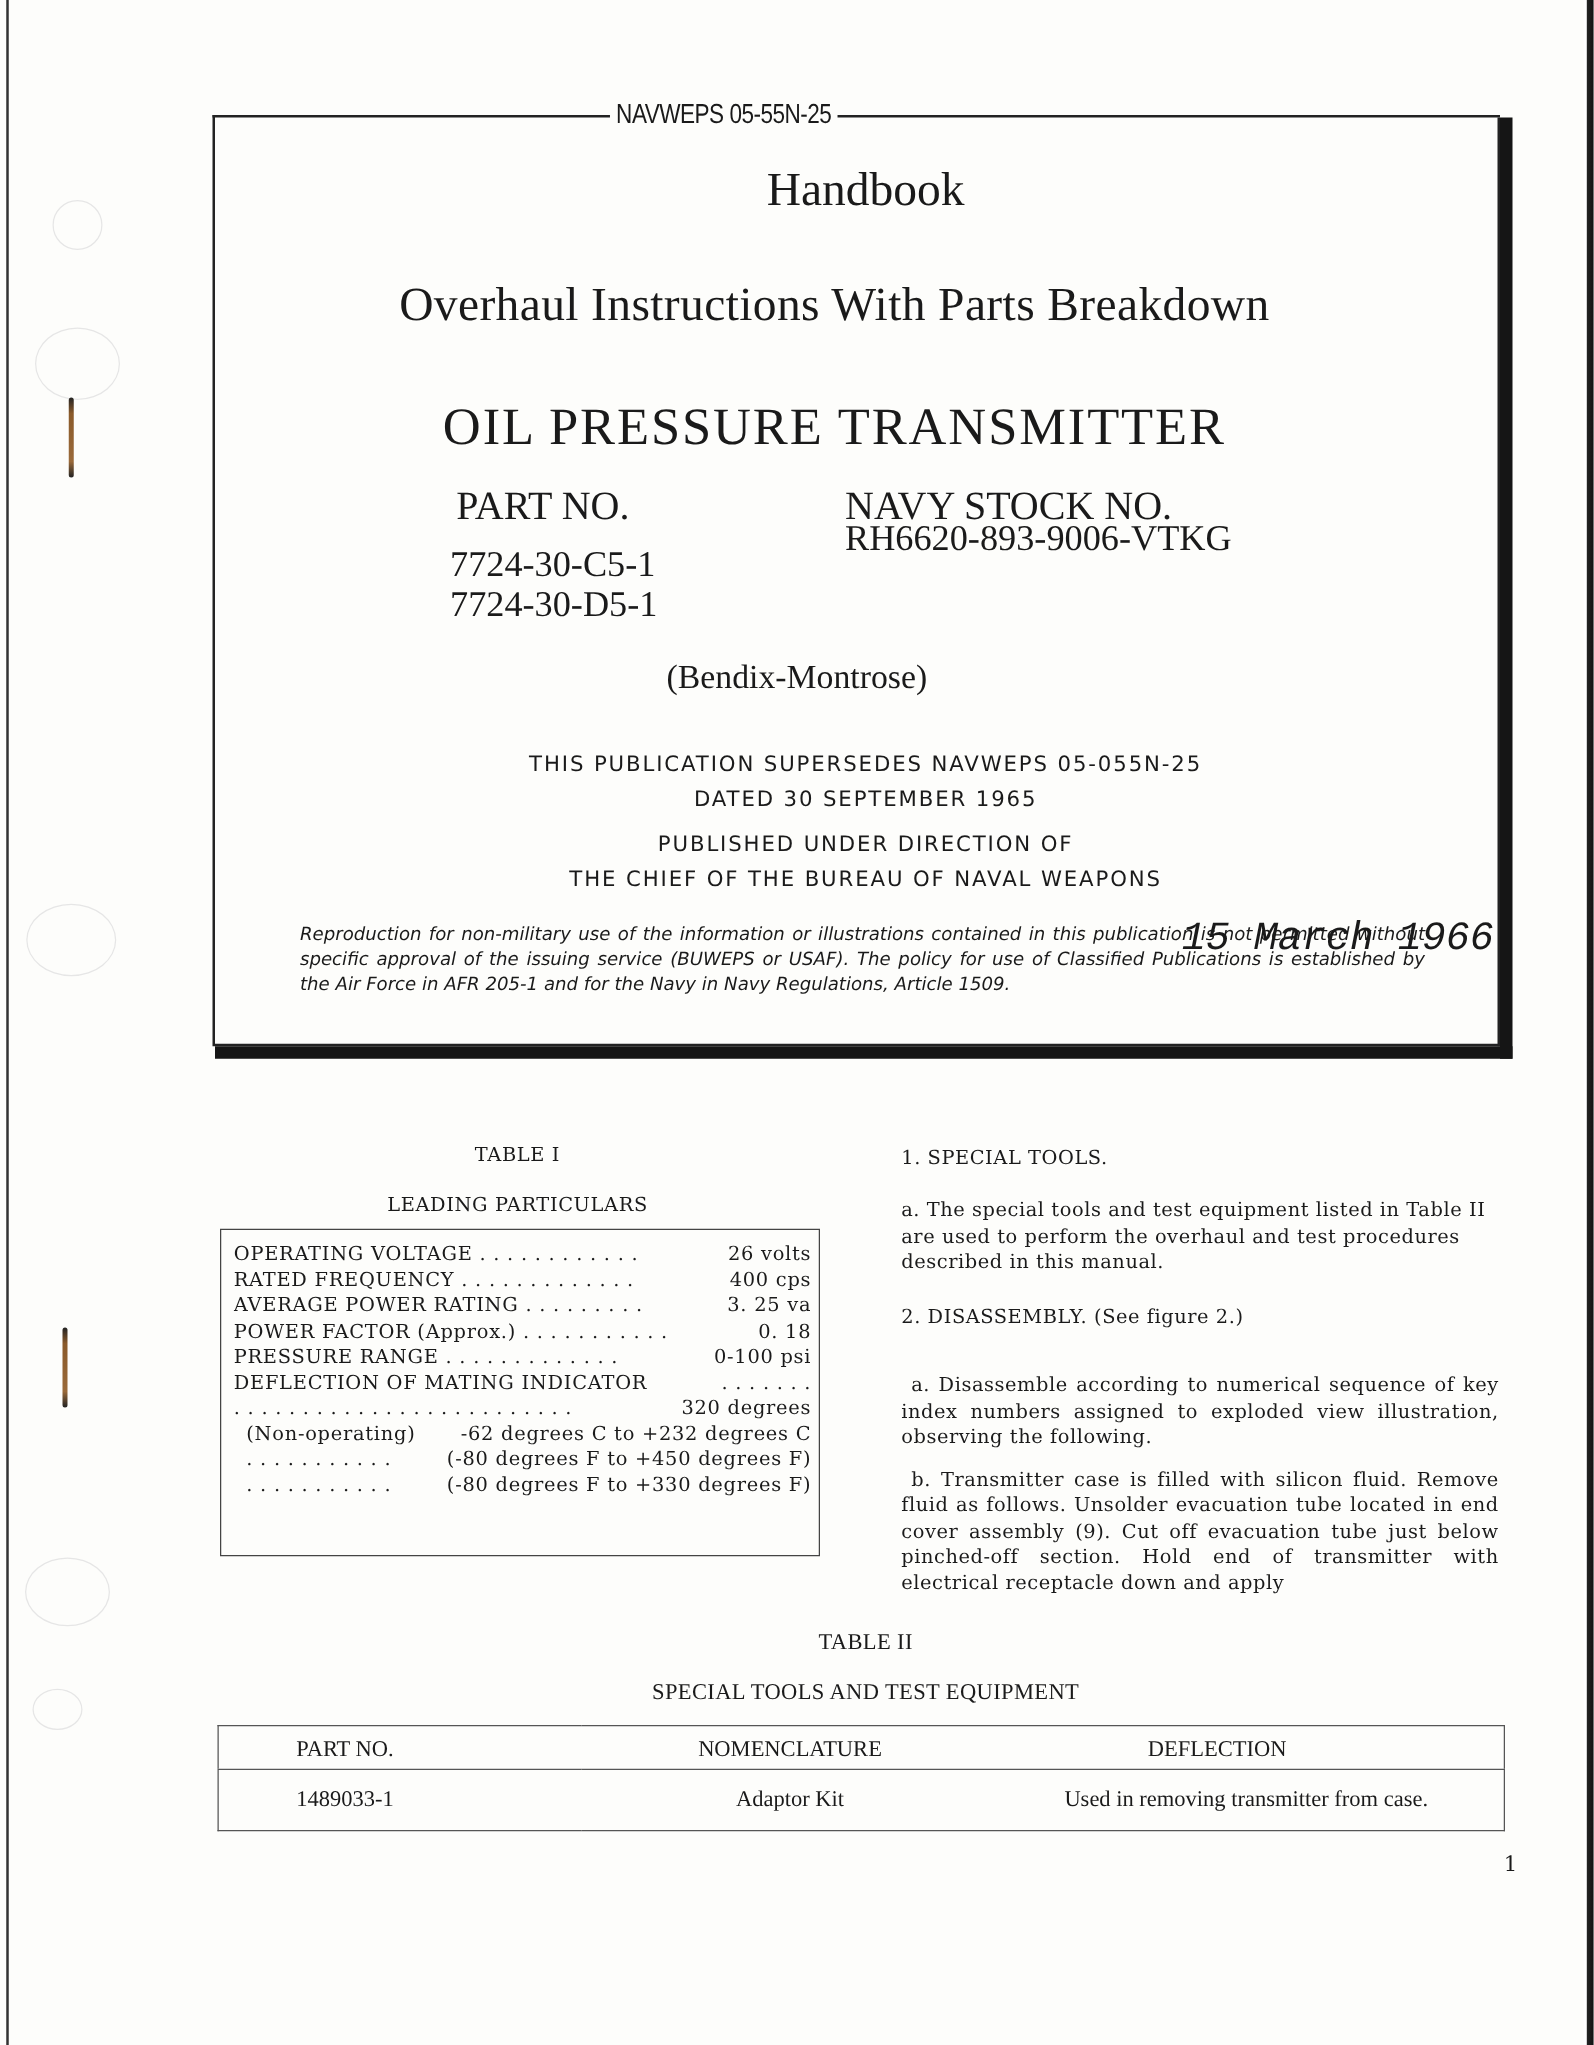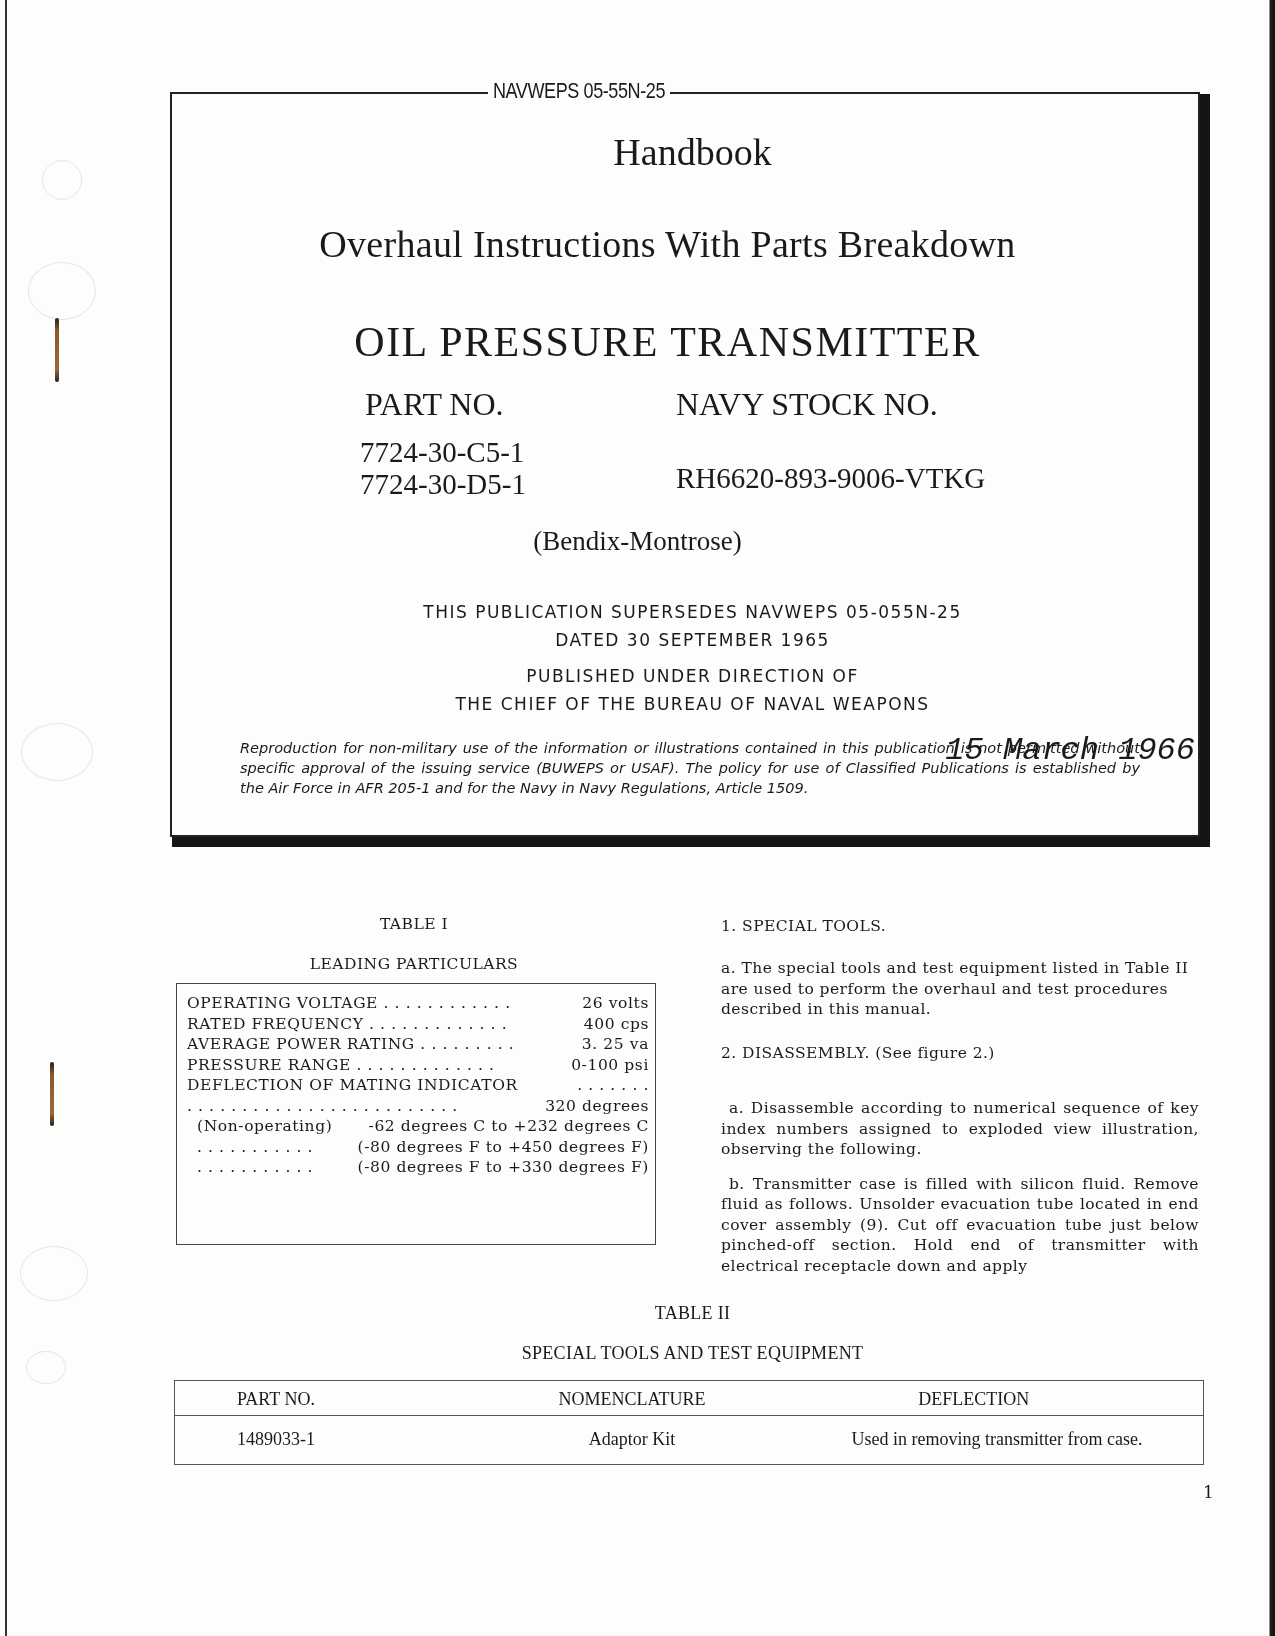--- a/index.html
+++ b/index.html
@@ -30,21 +30,21 @@
     .c { position: absolute; text-align: center; white-space: nowrap; }
     .handbook { left: 0; width: 1385px; top: 130px; font-family: "Liberation Serif", serif; font-size: 38px; }
     .subtitle { left: 0; width: 1335px; top: 222px; font-family: "Liberation Serif", serif; font-size: 38px; letter-spacing: 0.3px; }
     .product { left: 0; width: 1335px; top: 318px; font-family: "Liberation Serif", serif; font-size: 42px; letter-spacing: 1.5px; }
 
     .lbl { position: absolute; font-family: "Liberation Serif", serif; font-size: 32px; white-space: nowrap; }
     .part-hdr { left: 365px; top: 386px; }
     .stock-hdr { left: 676px; top: 386px; }
     .part1 { left: 360px; top: 436px; font-size: 29px; }
     .part2 { left: 360px; top: 468px; font-size: 29px; }
-    .stock1 { left: 676px; top: 462px; font-size: 29px; }
+    .stock1 { left: 676px; top: 415px; font-size: 29px; }
     .mfr { left: 0; width: 1275px; top: 526px; font-family: "Liberation Serif", serif; font-size: 27px; }
 
     .sans { position: absolute; left: 0; width: 1385px; text-align: center; font-family: "DejaVu Sans", sans-serif;
       font-size: 17px; letter-spacing: 1.5px; white-space: nowrap; }
     .supersede { top: 602px; }
     .dated { top: 630px; }
     .published { top: 666px; }
     .chief { top: 694px; }
 
     .repro { position: absolute; left: 240px; top: 738px; width: 900px; font-family: "DejaVu Sans", sans-serif;
@@ -133,20 +133,24 @@
       <span class="k">OPERATING VOLTAGE . . . . . . . . . . . .</span>
       <span class="v">26 volts</span>
     </div>
   <div class="t1-row">
       <span class="k">RATED FREQUENCY . . . . . . . . . . . . .</span>
       <span class="v">400 cps</span>
     </div>
   <div class="t1-row">
       <span class="k">AVERAGE POWER RATING . . . . . . . . .</span>
       <span class="v">3. 25 va</span>
+    </div>
+  <div class="t1-row">
+      <span class="k">POWER FACTOR (Approx.) . . . . . . . . . . .</span>
+      <span class="v">0. 18</span>
     </div>
   <div class="t1-row">
       <span class="k">PRESSURE RANGE . . . . . . . . . . . . .</span>
       <span class="v">0-100 psi</span>
     </div>
   <div class="t1-row">
       <span class="k">DEFLECTION OF MATING INDICATOR</span>
       <span class="v">. . . . . . .</span>
     </div>
   <div class="t1-row">

